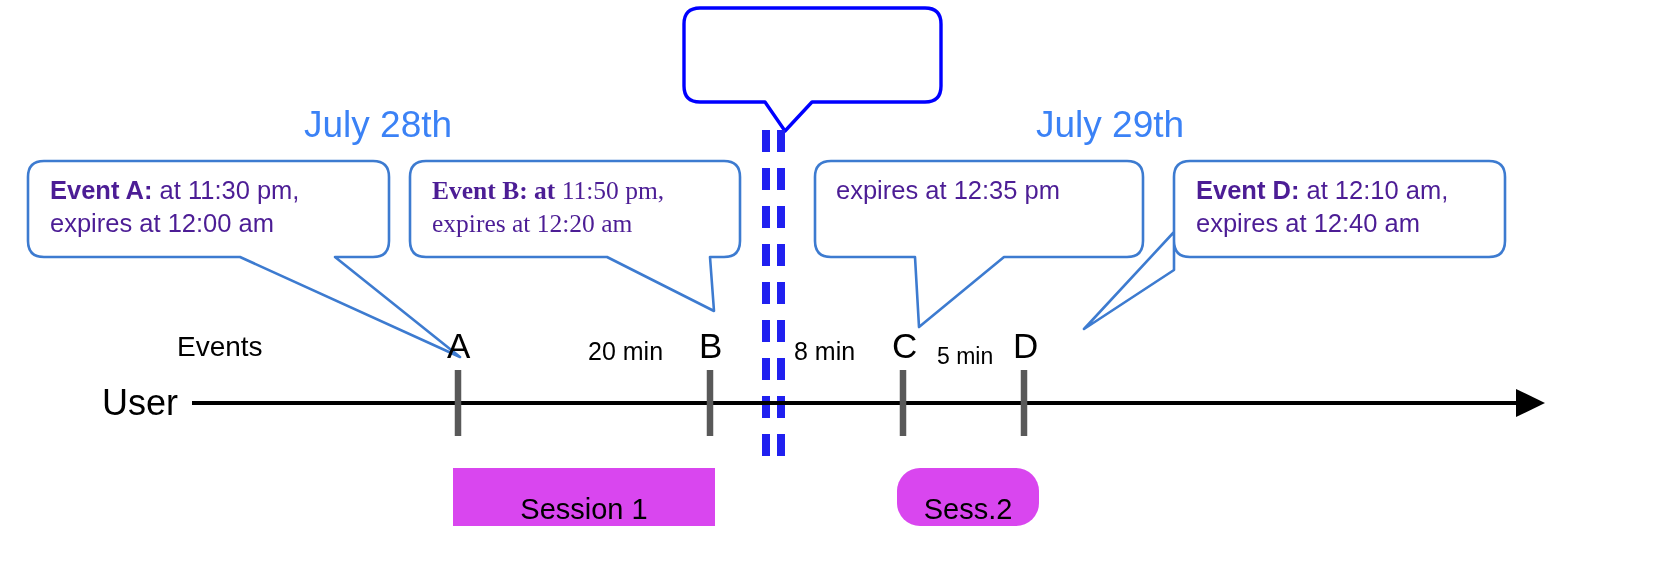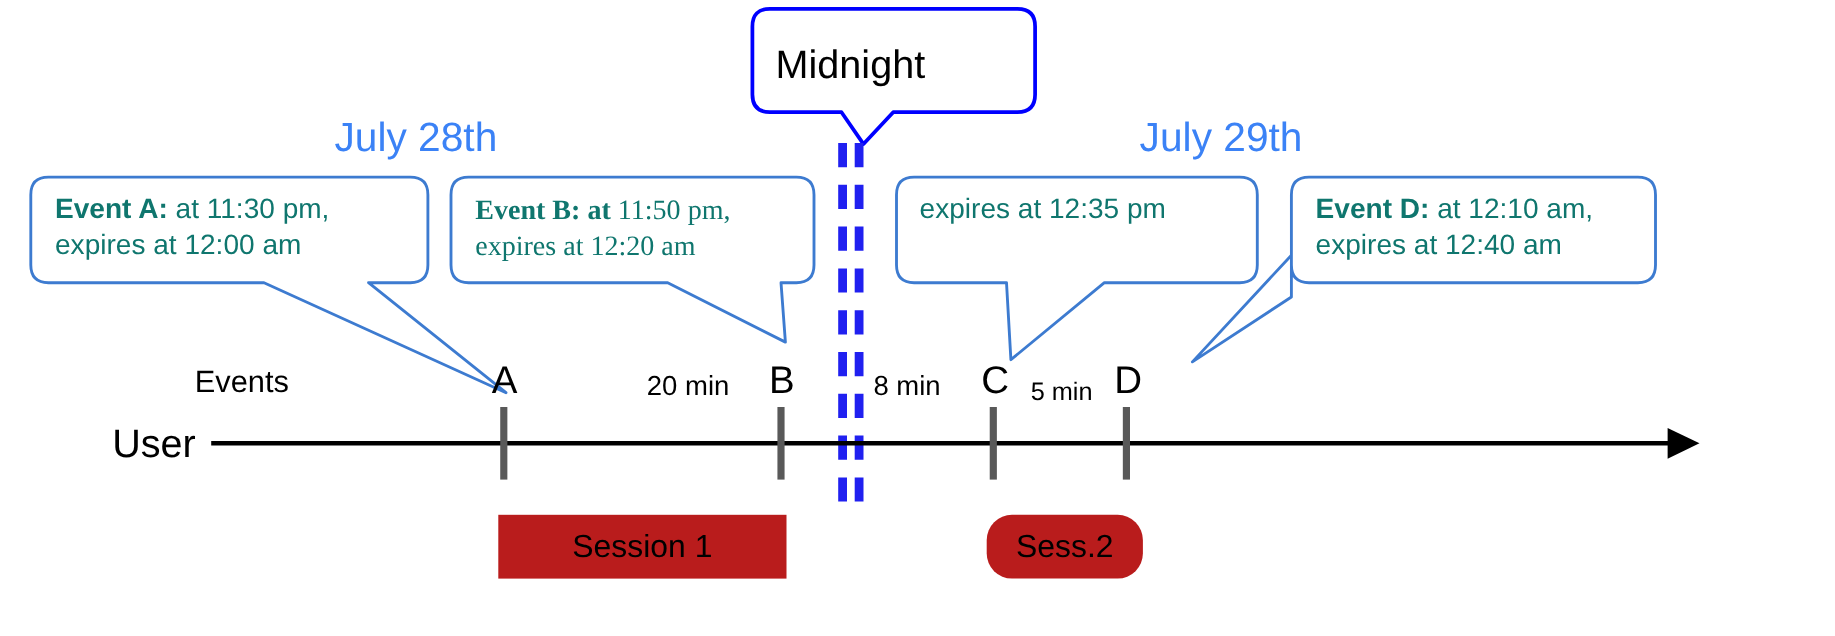--- a/index.html
+++ b/index.html
@@ -39,21 +39,21 @@
   
   .midnight-label {
     font-size: 36px;
     color: #000;
   }
 
   
   .callout-text {
     position: absolute;
     font-size: 25.5px;
-    color: #0f766e;
+    color: #4c1d95;
     line-height: 1.30;
     white-space: nowrap;
   }
   .callout-text b {
     font-weight: bold;
   }
 
   
   .row-label-user {
     font-size: 36px;
@@ -71,23 +71,23 @@
   .interval-label {
     font-size: 25px;
   }
   .interval-label.small {
     font-size: 23px;
   }
 
   
   .session-box {
     position: absolute;
-    background: #b91c1c;
+    background: #d946ef;
     display: flex;
-    align-items: center;
+    align-items: flex-end;
     justify-content: center;
   }
   .session-box span {
     font-size: 29px;
     color: #000;
   }
 </style>
 </head>
 <body>
 
@@ -184,21 +184,20 @@
       <line x1="458" y1="370" x2="458" y2="436" stroke="#595959" stroke-width="6.5"></line>
       <line x1="710" y1="370" x2="710" y2="436" stroke="#595959" stroke-width="6.5"></line>
       <line x1="903" y1="370" x2="903" y2="436" stroke="#595959" stroke-width="6.5"></line>
       <line x1="1024" y1="370" x2="1024" y2="436" stroke="#595959" stroke-width="6.5"></line>
     </g>
   </svg>
 
   <div class="txt date-head" style="left:304px; top:103px;">July 28th</div>
   <div class="txt date-head" style="left:1036px; top:103px;">July 29th</div>
 
-  <div class="txt midnight-label" style="left:705px; top:38px;">Midnight</div>
 
   <div class="callout-text" style="left:50px; top:174px;">
     <div>
       <b>Event A:</b><span> at 11:30 pm,</span>
     </div>
     <div>expires at 12:00 am</div>
   </div>
 
   <div class="callout-text" style="left:432px; top:174px;font-family:Liberation Serif, serif;">
     <div>

